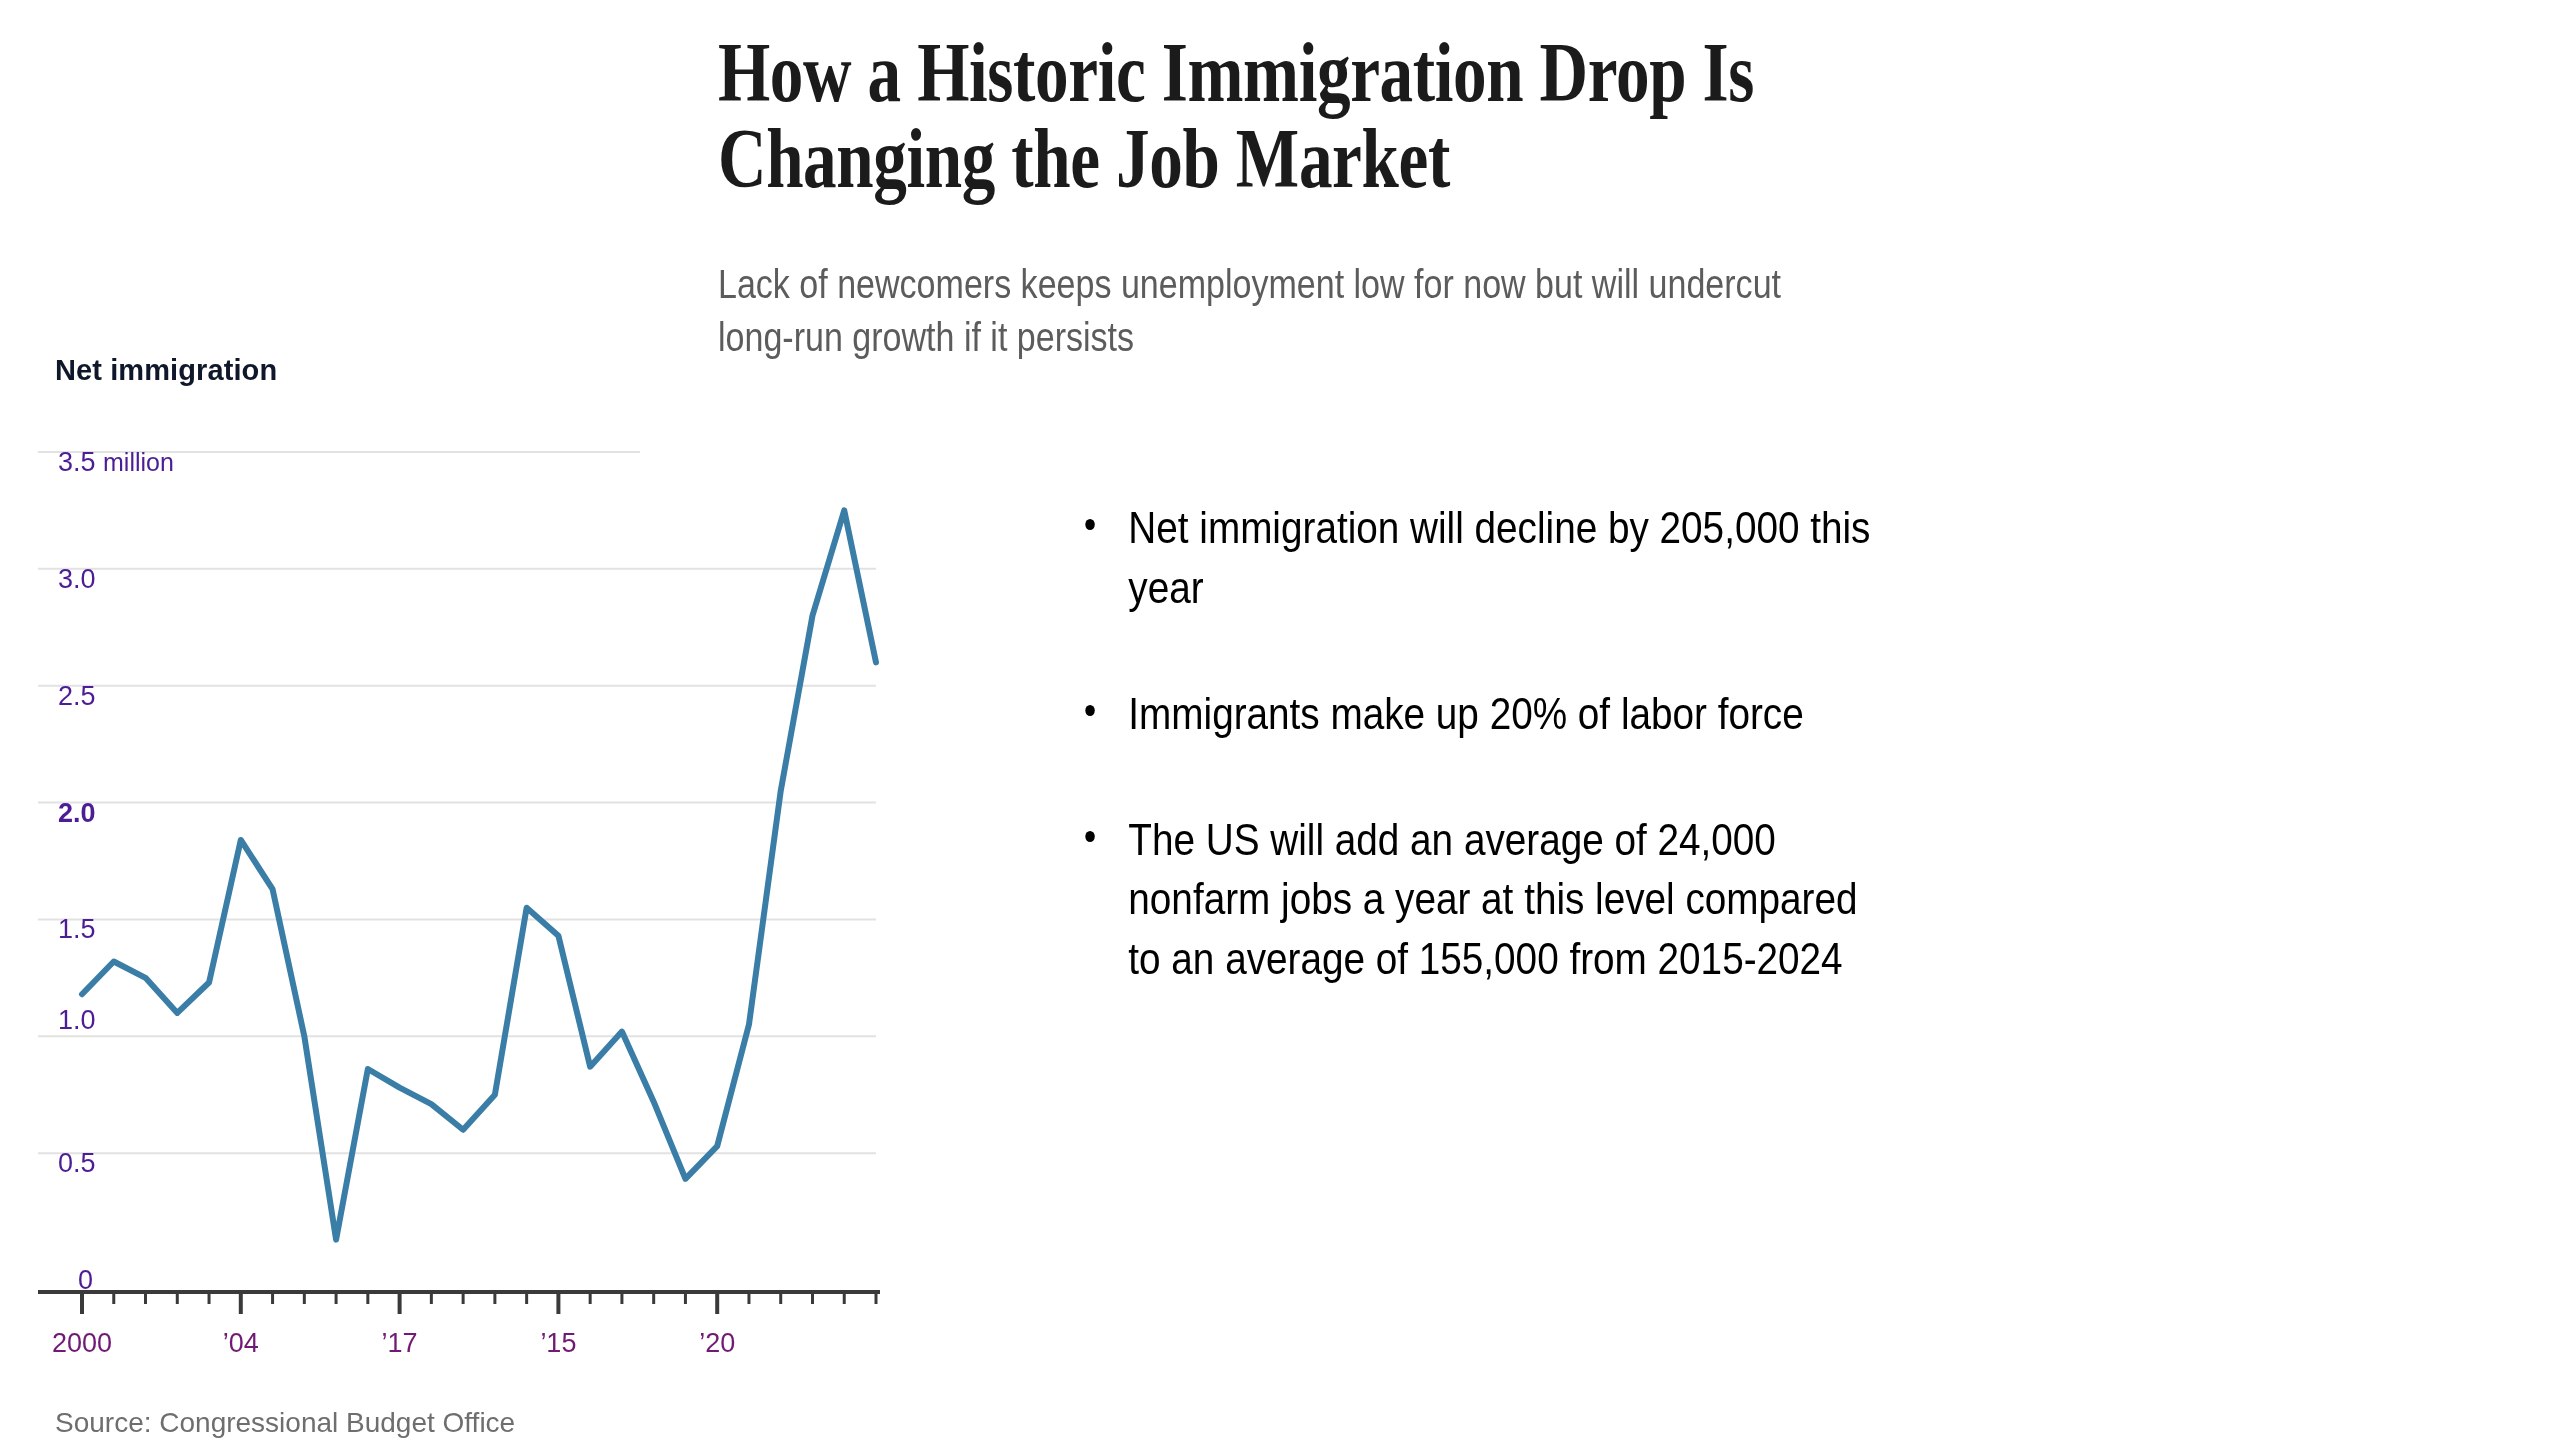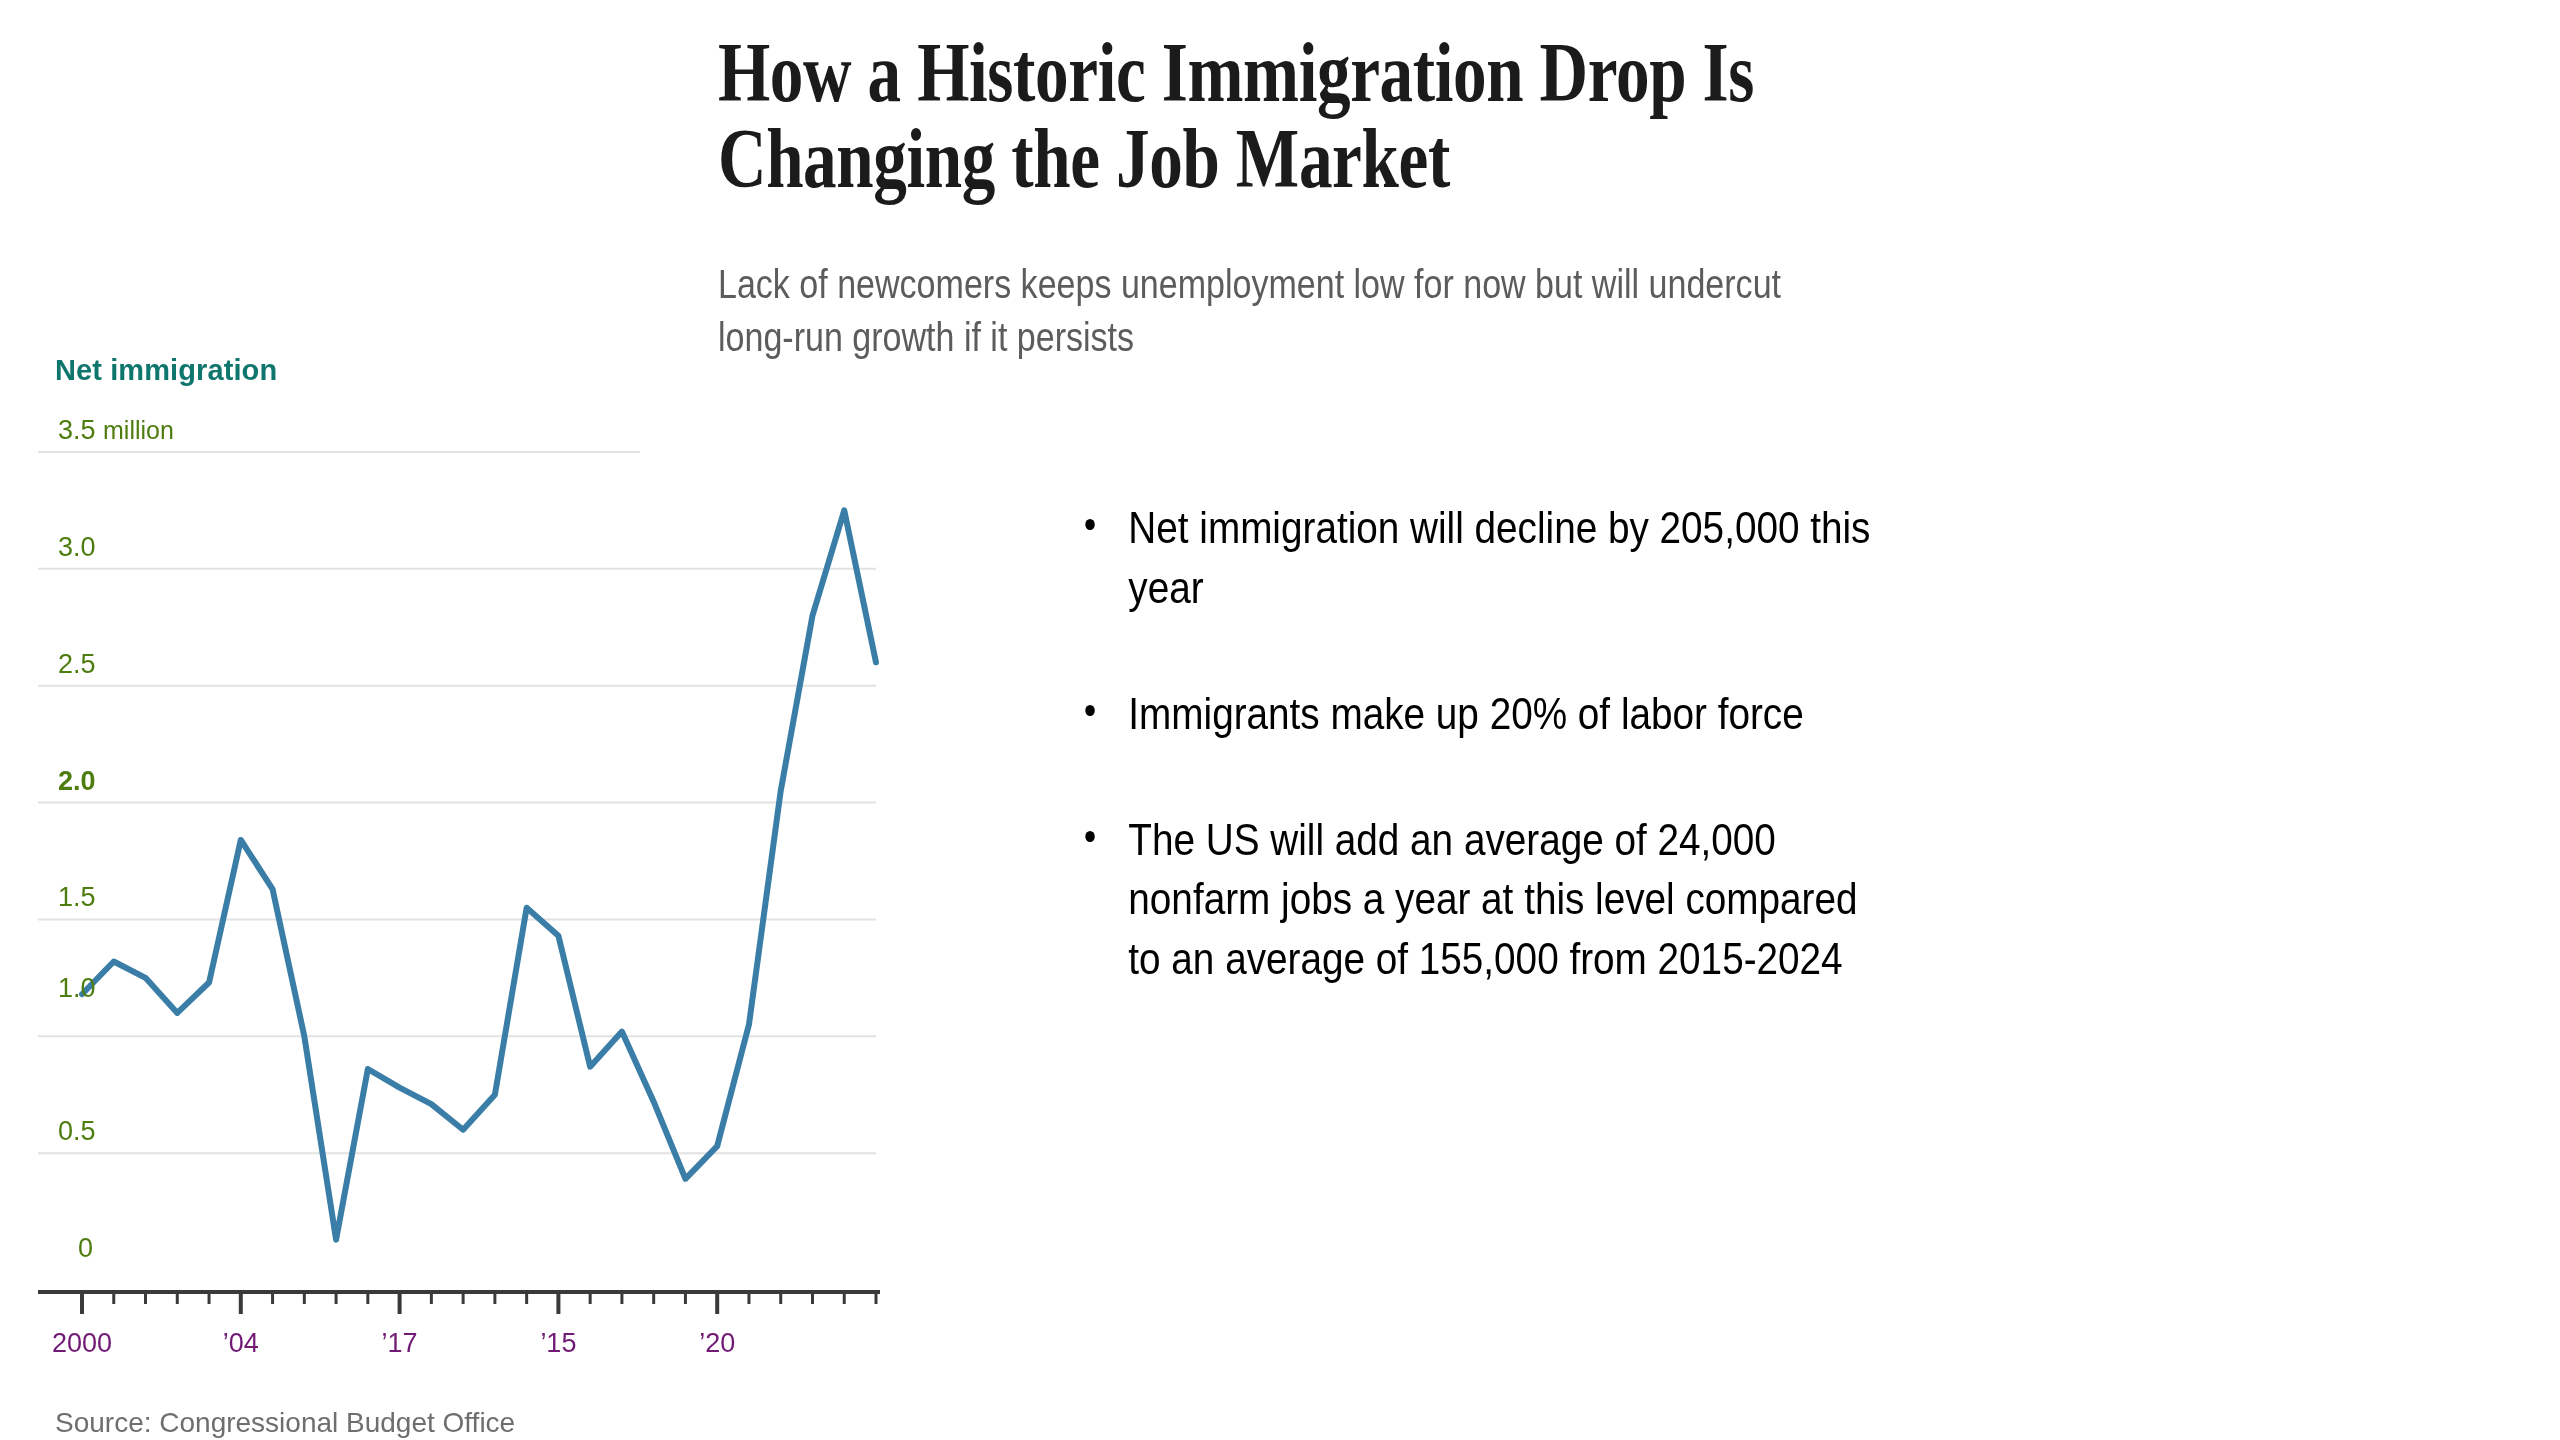--- a/index.html
+++ b/index.html
@@ -104,37 +104,38 @@
     top: 330px;
     width: 960px;
     height: 1110px;
   }
   .chart-title {
     position: absolute;
     left: 55px;
     top: 24px;
     font-size: 29px;
     font-weight: bold;
-    color: #0f766e;
+    color: #0f172a;
     letter-spacing: 0.1px;
   }
   .plot {
     position: absolute;
     left: 0;
     top: 0;
     width: 960px;
     height: 1110px;
   }
   .ytick {
     position: absolute;
     left: 58px;
     font-size: 27px;
-    color: #4d7c0f;
+    color: #4c1d95;
     white-space: nowrap;
     transform: translateY(-50%);
+    margin-top: 32px;
   }
   .ytick.zero { left: 78px; }
   .ytick .unit { font-size: 25px; }
   .xtick {
     position: absolute;
     font-size: 27px;
     color: #701a75;
     white-space: nowrap;
     transform: translateX(-50%);
   }

